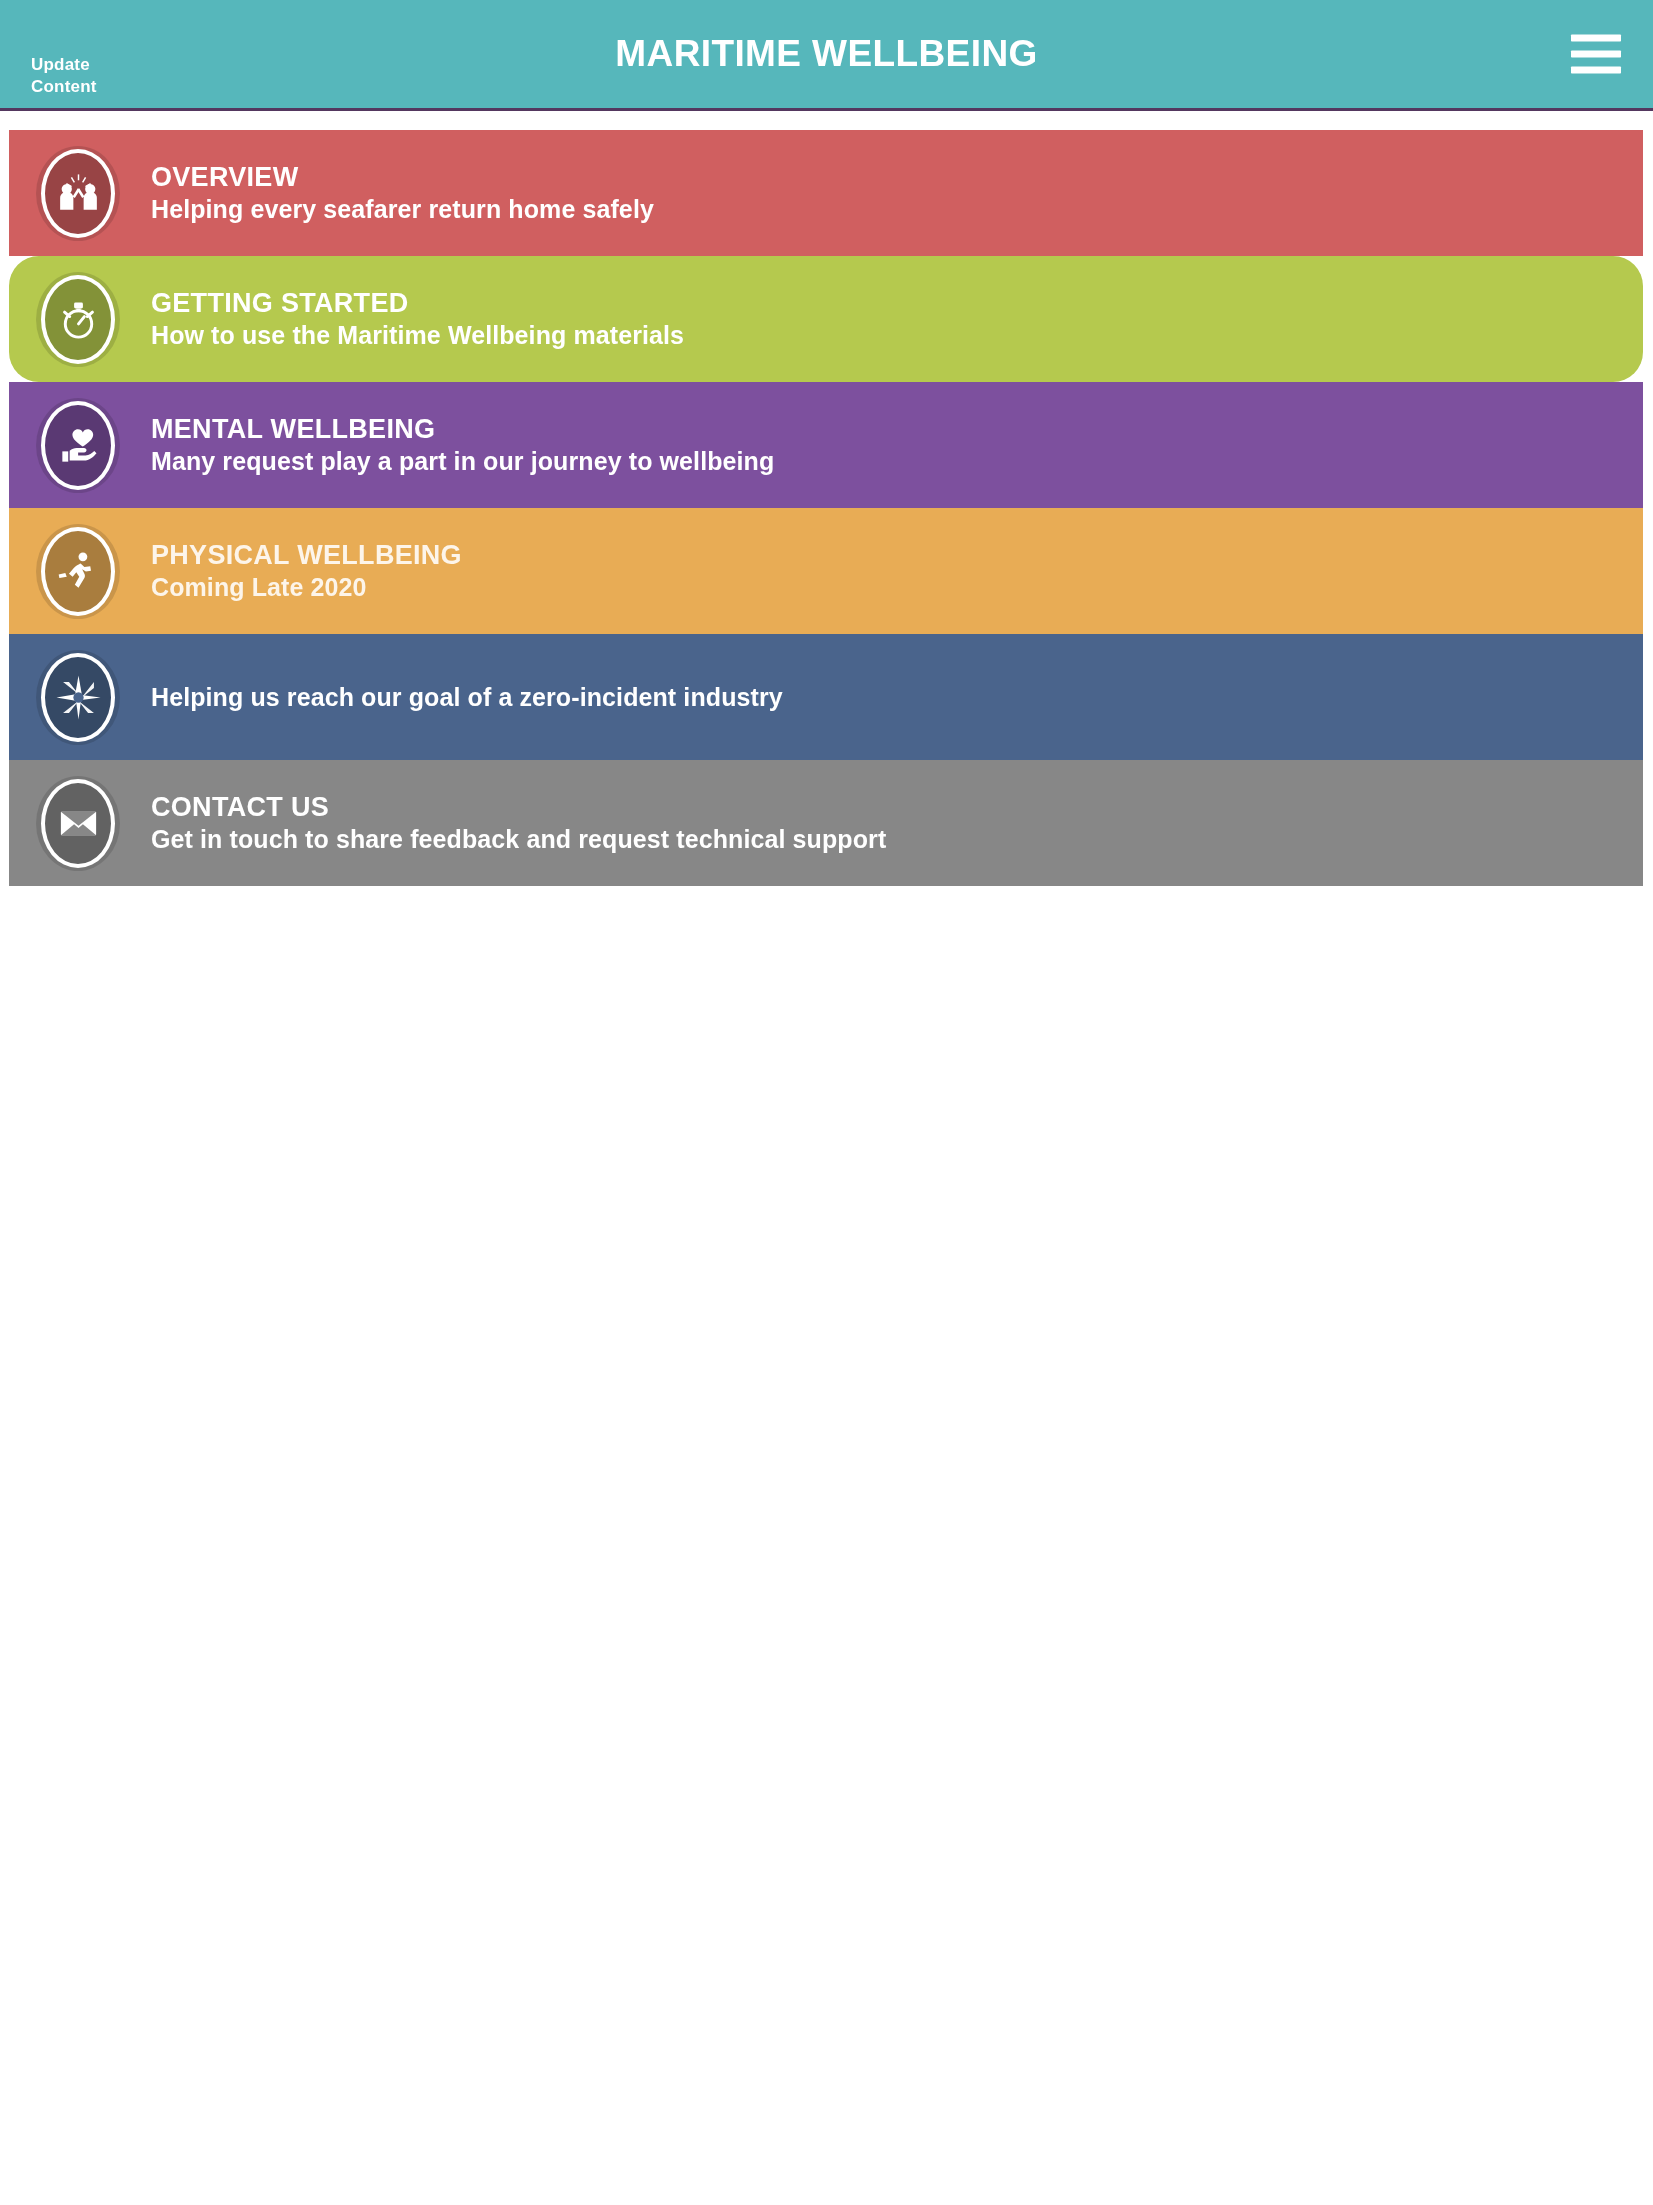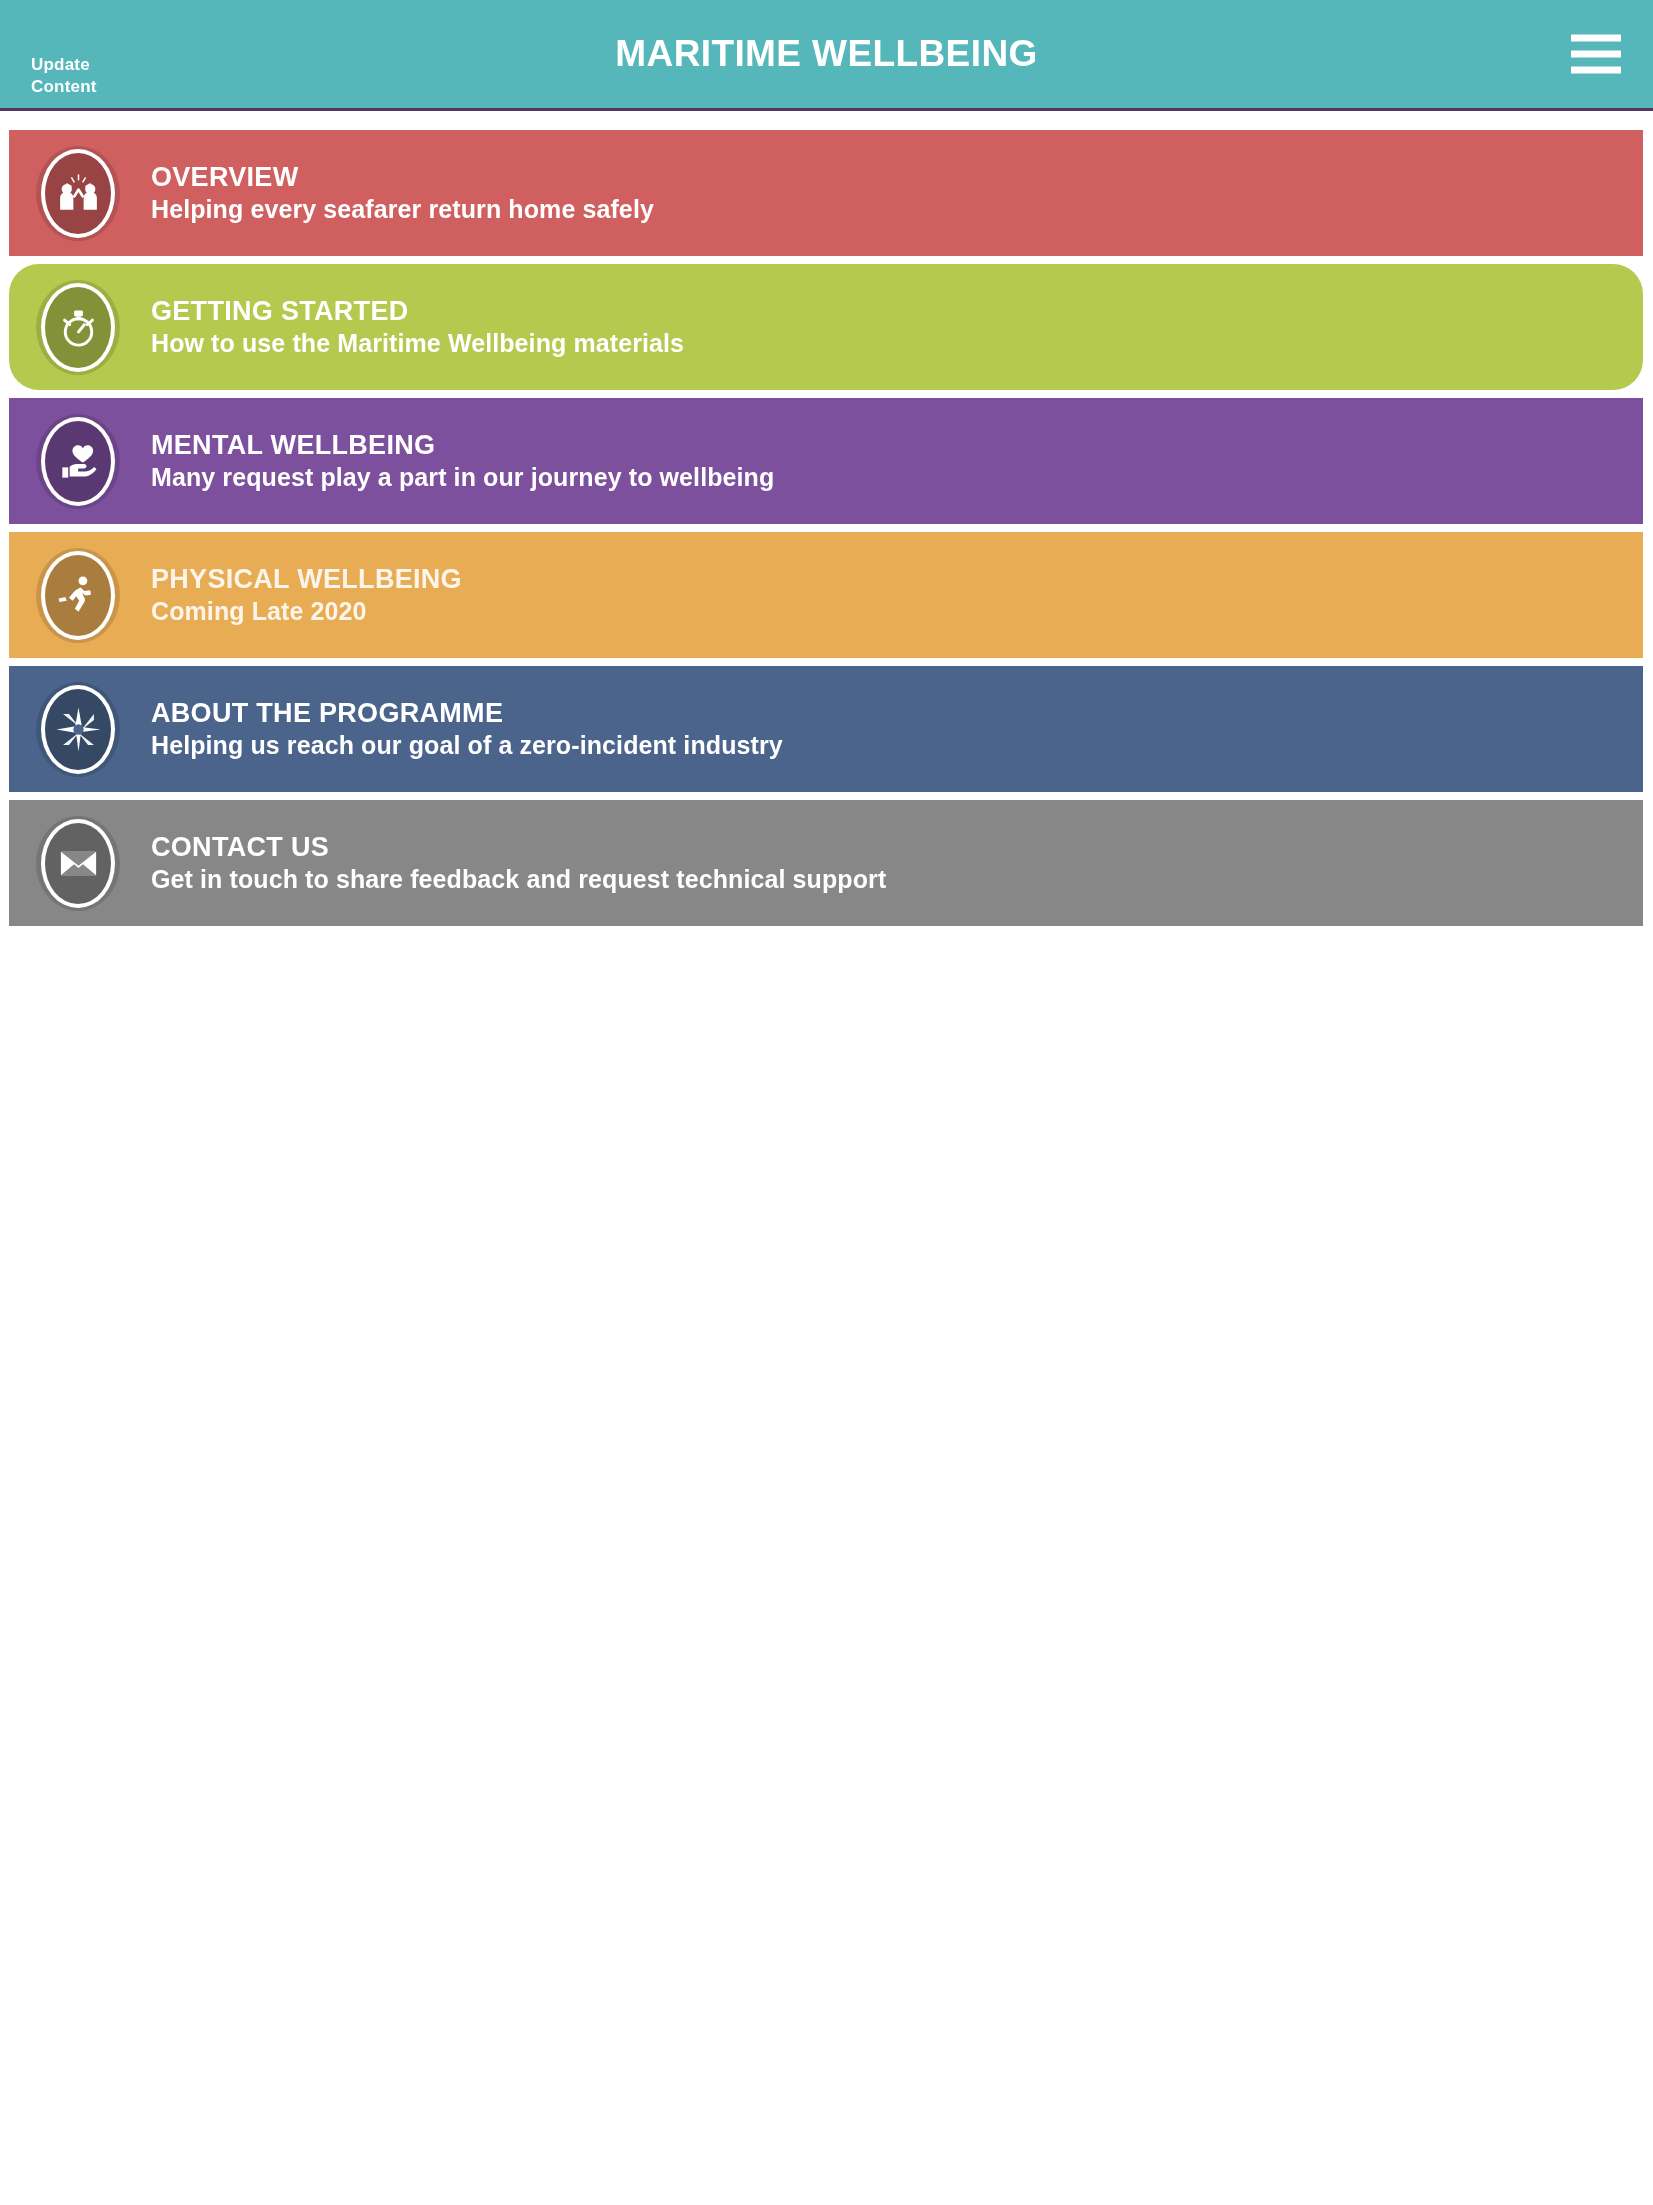--- a/index.html
+++ b/index.html
@@ -71,21 +71,20 @@
     height: 7.3px;
     background: #ffffff;
     border-radius: 0.8px;
   }
 
   
   .menu-list {
     padding: 19.4px 9.7px 0 9px;
     display: flex;
     flex-direction: column;
-    gap: 8px;
   }
 
   .menu-row {
     position: relative;
     height: 126px;
     display: flex;
     align-items: center;
     cursor: pointer;
     padding-left: 27px;
   }
@@ -258,21 +257,20 @@
         <path d="M32 2l4.5 26L32 62l-4.5-34z"></path>
         <path d="M2 32l26-4.5L62 32l-34 4.5z"></path>
         <path d="M11 11l19 15 4 4-15-19z" opacity="0.95"></path>
         <path d="M53 53L34 38l-4-4 15 19z" opacity="0.95"></path>
         <path d="M53 11L38 30l-4 4 19-15z" opacity="0.95"></path>
         <path d="M11 53l19-15 4-4-15 19z" opacity="0.95"></path>
         <circle cx="32" cy="32" r="7" fill="#4a648c"></circle>
       </svg>
     </div>
     <div class="row-text">
-      <div class="row-title">ABOUT THE PROGRAMME</div>
       <div class="row-sub">Helping us reach our goal of a zero-incident industry</div>
     </div>
   </div>
 
   <div class="menu-row" id="row-5" style="background: rgb(135, 135, 135);">
     <div class="row-icon">
       <div class="disc"></div>
         <div class="ring"></div>
       <svg viewBox="0 0 64 64" fill="#ffffff" aria-hidden="true">
         <rect x="8" y="16" width="48" height="32" rx="1"></rect>

